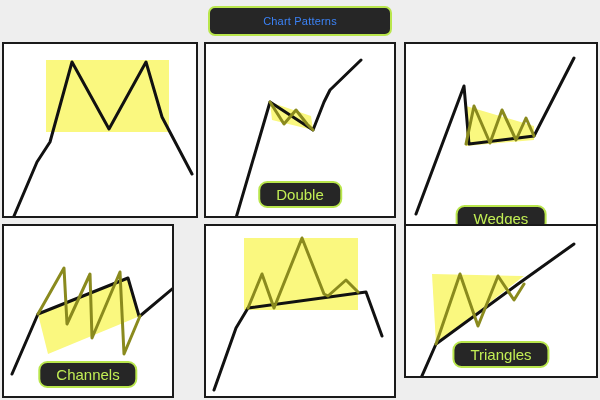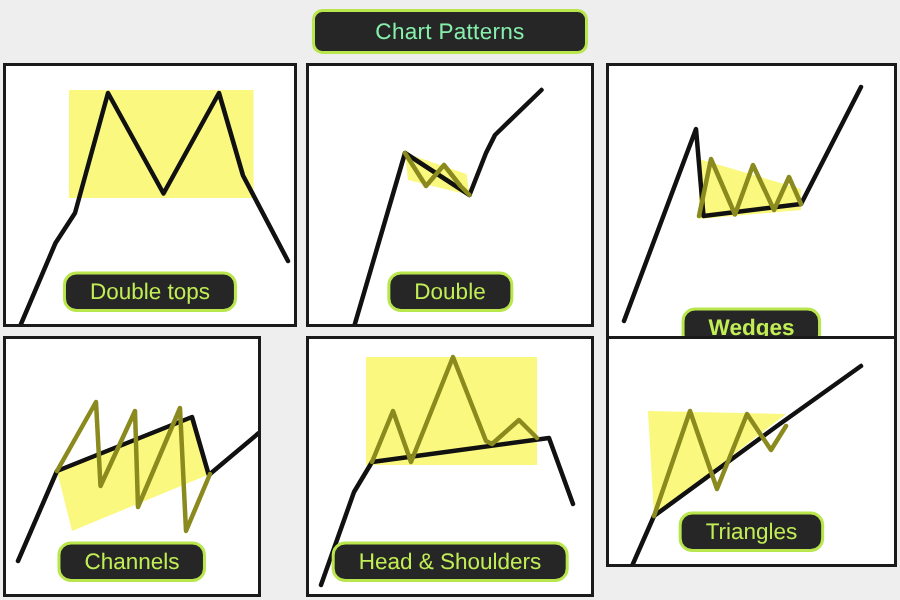--- a/index.html
+++ b/index.html
@@ -22,22 +22,22 @@
     height: 30px;
     box-sizing: border-box;
     background: #262626;
     border: 2px solid #b9e64c;
     border-radius: 7px;
     display: flex;
     align-items: center;
     justify-content: center;
   }
   #title-badge .badge-text {
-    color: #86efac;
-    font-size: 15px;
+    color: #3b82f6;
+    font-size: 11px;
     letter-spacing: 0.2px;
     line-height: 1;
   }
   .panel {
     position: absolute;
     box-sizing: border-box;
     background: #ffffff;
     border: 2px solid #1a1a1a;
     overflow: hidden;
   }
@@ -74,37 +74,34 @@
 
 <div id="title-badge">
   <span class="badge-text">Chart Patterns</span>
 </div>
 
 <div class="panel" style="left:2px; top:42px; width:196px; height:176px;">
   <svg width="192" height="172" viewBox="0 0 192 172">
     <polygon fill="#faf87f" points="42,16 165,16 165,88 42,88"></polygon>
     <polyline fill="none" stroke="#111111" stroke-width="3" stroke-linejoin="round" stroke-linecap="round" points="10,172 33,118 46,98 68,18 105,85 142,18 158,73 188,130"></polyline>
   </svg>
-  <div class="panel-label">
-    <span class="label-text">Double tops</span>
-  </div>
 </div>
 
 <div class="panel" style="left:204px; top:42px; width:192px; height:176px;">
   <svg width="188" height="172" viewBox="0 0 188 172">
     <polygon fill="#faf87f" points="64,58 105,72 107,86 66,76"></polygon>
     <polyline fill="none" stroke="#111111" stroke-width="3" stroke-linejoin="round" stroke-linecap="round" points="30,174 64,58 107,86 118,58 124,46 155,16"></polyline>
     <polyline fill="none" stroke="#8a8a1e" stroke-width="3" stroke-linejoin="round" stroke-linecap="round" points="64,58 78,80 90,66 101,80 107,86"></polyline>
   </svg>
   <div class="panel-label">
     <span class="label-text">Double</span>
   </div>
 </div>
 
-<div class="panel" style="left:404px; top:42px; width:194px; height:200px;font-weight:bold;">
+<div class="panel" style="left:404px; top:42px; width:194px; height:200px;">
   <svg width="190" height="172" viewBox="0 0 190 172">
     <polygon fill="#faf87f" points="60,62 128,82 128,96 60,102"></polygon>
     <polyline fill="none" stroke="#111111" stroke-width="3" stroke-linejoin="round" stroke-linecap="round" points="10,170 58,42 63,100 128,92 168,14"></polyline>
     <polyline fill="none" stroke="#8a8a1e" stroke-width="3" stroke-linejoin="round" stroke-linecap="round" points="60,100 68,62 84,99 96,66 110,96 120,74 128,92"></polyline>
   </svg>
   <div class="panel-label">
     <span class="label-text">Wedges</span>
   </div>
 </div>
 
@@ -118,23 +115,20 @@
     <span class="label-text">Channels</span>
   </div>
 </div>
 
 <div class="panel" style="left:204px; top:224px; width:192px; height:174px;">
   <svg width="188" height="170" viewBox="0 0 188 170">
     <polygon fill="#faf87f" points="38,12 152,12 152,84 38,84"></polygon>
     <polyline fill="none" stroke="#111111" stroke-width="3" stroke-linejoin="round" stroke-linecap="round" points="8,164 30,102 42,82 160,66 176,110"></polyline>
     <polyline fill="none" stroke="#8a8a1e" stroke-width="3" stroke-linejoin="round" stroke-linecap="round" points="42,82 56,48 68,82 96,12 118,68 122,70 140,54 152,66"></polyline>
   </svg>
-  <div class="panel-label">
-    <span class="label-text">Head &amp; Shoulders</span>
-  </div>
 </div>
 
 <div class="panel" style="left:404px; top:224px; width:194px; height:154px;">
   <svg width="190" height="170" viewBox="0 0 190 170">
     <polygon fill="#faf87f" points="26,48 118,50 30,118"></polygon>
     <polyline fill="none" stroke="#111111" stroke-width="3" stroke-linejoin="round" stroke-linecap="round" points="8,168 30,118 112,58 168,18"></polyline>
     <polyline fill="none" stroke="#8a8a1e" stroke-width="3" stroke-linejoin="round" stroke-linecap="round" points="30,118 54,48 72,100 92,50 108,74 118,58"></polyline>
   </svg>
   <div class="panel-label">
     <span class="label-text">Triangles</span>

